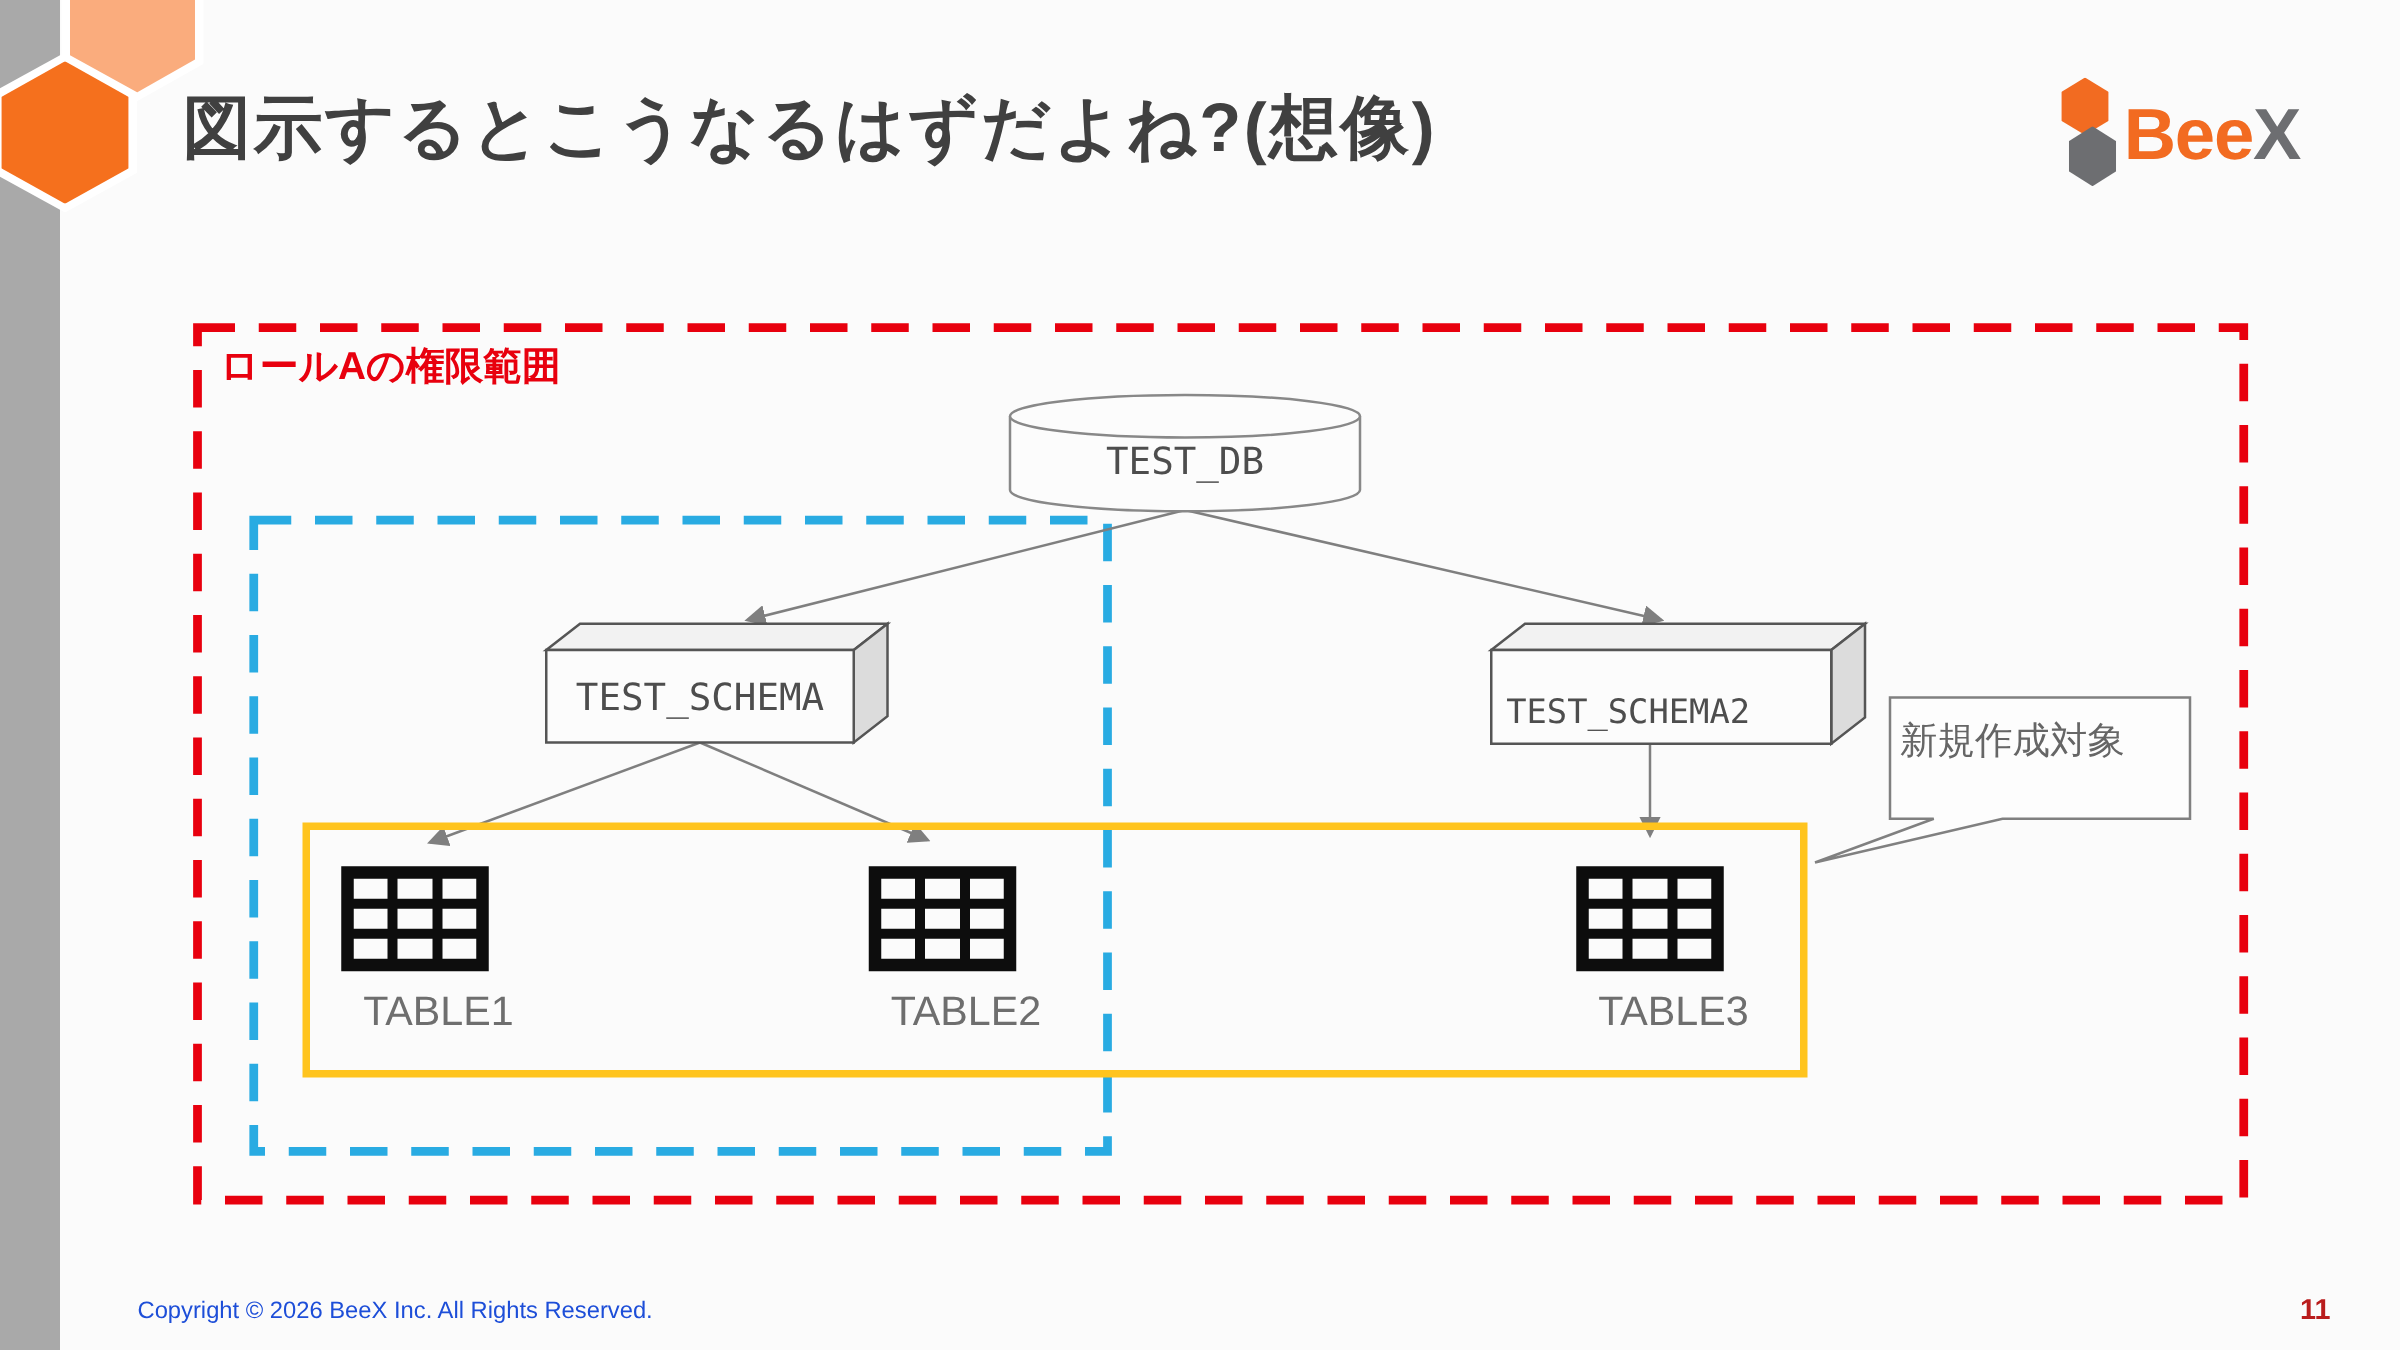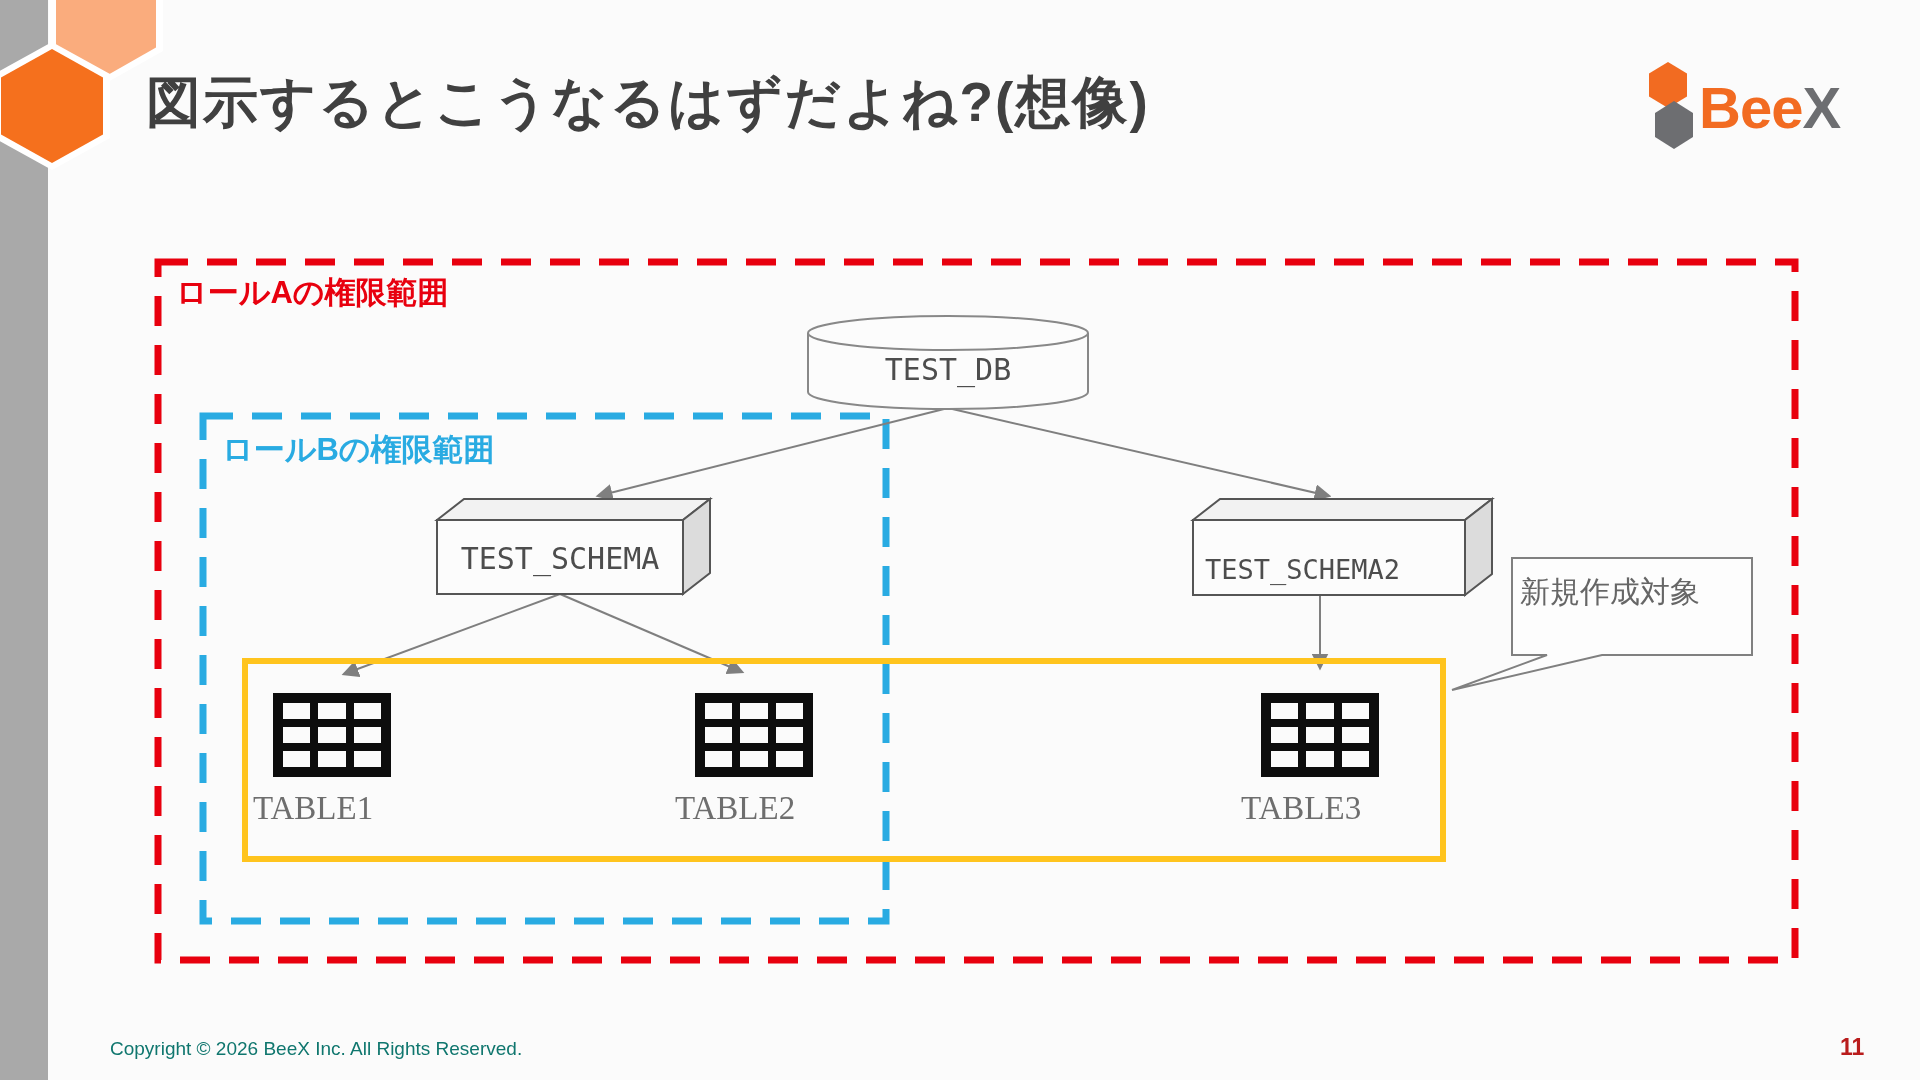--- a/index.html
+++ b/index.html
@@ -21,31 +21,31 @@
   .title { left:146px; top:66px; width:1480px; font-size:55px; font-weight:900;
     color:#404040; letter-spacing:2px; }
 
   
   .logo-hex { clip-path:polygon(50% 0,100% 25%,100% 75%,50% 100%,0 75%,0 25%); }
   .logo-text { font-size:58px; font-weight:800; letter-spacing:-1px; }
 
   
   .node-label { font-family:"DejaVu Sans Mono","Liberation Mono",monospace;
     color:#4d4d4d; text-align:center; }
-  .table-label { font-family:Liberation Serif, serif;
-    color:#6e6e6e; text-align:left; font-size:33px; }
+  .table-label { font-family:Liberation Sans, sans-serif;
+    color:#6e6e6e; text-align:right; font-size:33px; }
   .zone-label { font-size:31px; font-weight:700; }
 
   
   .table-icon { width:118px; height:84px; background:#0d0d0d; padding:10px;
     display:grid; grid-template-columns:repeat(3,1fr); grid-template-rows:repeat(3,1fr); gap:8px; }
   .table-icon > div { background:#FBFBFB; }
 
   .callout-text { font-size:30px; color:#666666; text-align:center; }
-  .footer { font-size:19px; color:#0f766e; }
+  .footer { font-size:19px; color:#1d4ed8; }
   .page-num { font-size:23px; color:#b91c1c;font-weight:bold; }
   svg.overlay { position:absolute; left:0; top:0; }
 </style>
 </head>
 <body>
 
 <div class="slide">
 
   <div class="abs side-band"></div>
   <div class="abs hex-outer" style="left:49px; top:-45px; width:114px; height:128px;">
@@ -95,21 +95,20 @@
     <g>
       <polygon points="1193,520 1220,499 1492,499 1465,520" fill="#F2F2F2" stroke="#555555" stroke-width="2"></polygon>
       <polygon points="1465,595 1465,520 1492,499 1492,574" fill="#DCDCDC" stroke="#555555" stroke-width="2"></polygon>
       <rect x="1193" y="520" width="272" height="75" fill="#FCFCFC" stroke="#555555" stroke-width="2"></rect>
     </g>
 
     <path d="M1512,558 H1752 V655 H1602 L1452,690 L1547,655 H1512 Z" fill="#FDFDFD" stroke="#808080" stroke-width="2"></path>
   </svg>
 
   <div class="abs zone-label" style="left:176px; top:272px; color:#E8000E;">ロールAの権限範囲</div>
-  <div class="abs zone-label" style="left:222px; top:429px; color:#29ABE2;">ロールBの権限範囲</div>
 
   <div class="abs node-label" style="left:808px; top:352px; width:280px; font-size:30px;">TEST_DB</div>
   <div class="abs node-label" style="left:437px; top:541px; width:246px; font-size:30px;">TEST_SCHEMA</div>
   <div class="abs node-label" style="left:1193px; top:554px; width:219px; font-size:27px;">TEST_SCHEMA2</div>
 
   <div class="abs table-icon" style="left:273px; top:693px;">
       <div></div>
       <div></div>
       <div></div>
       <div></div>

